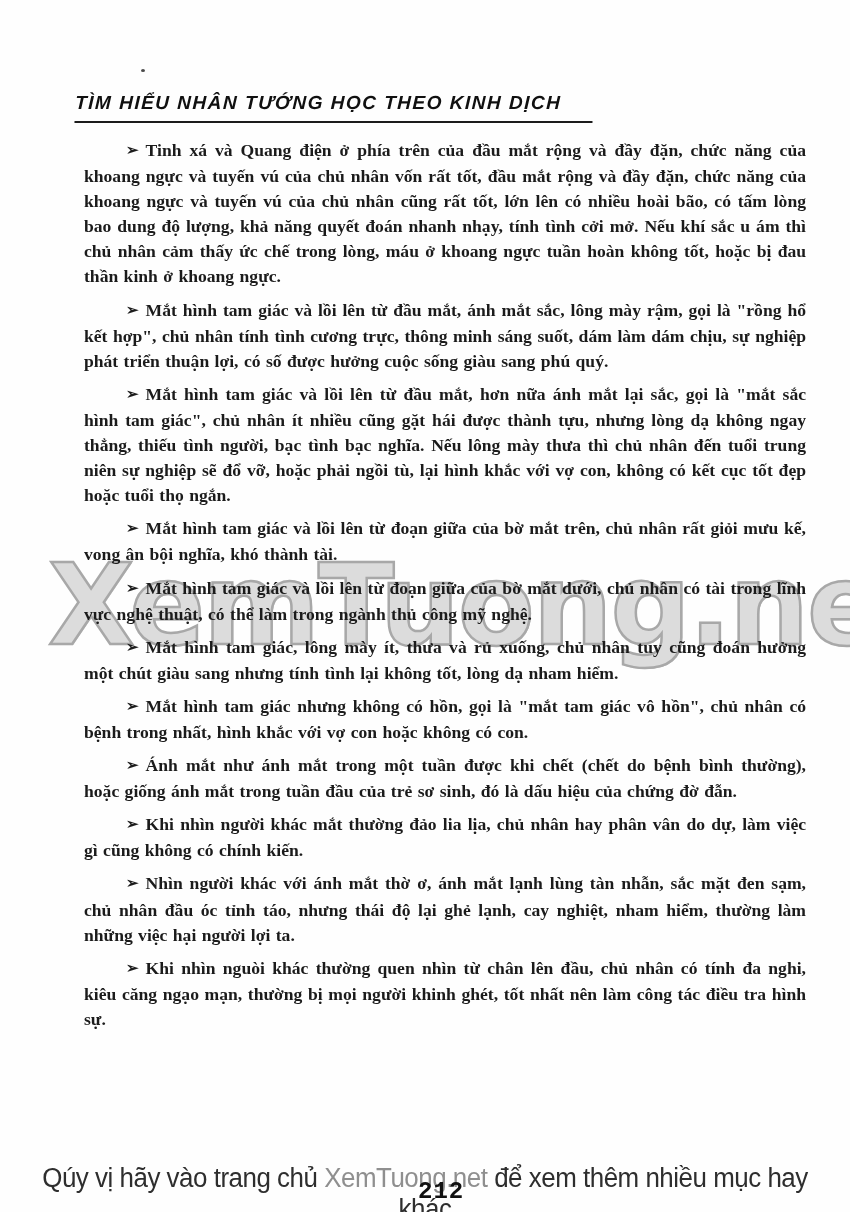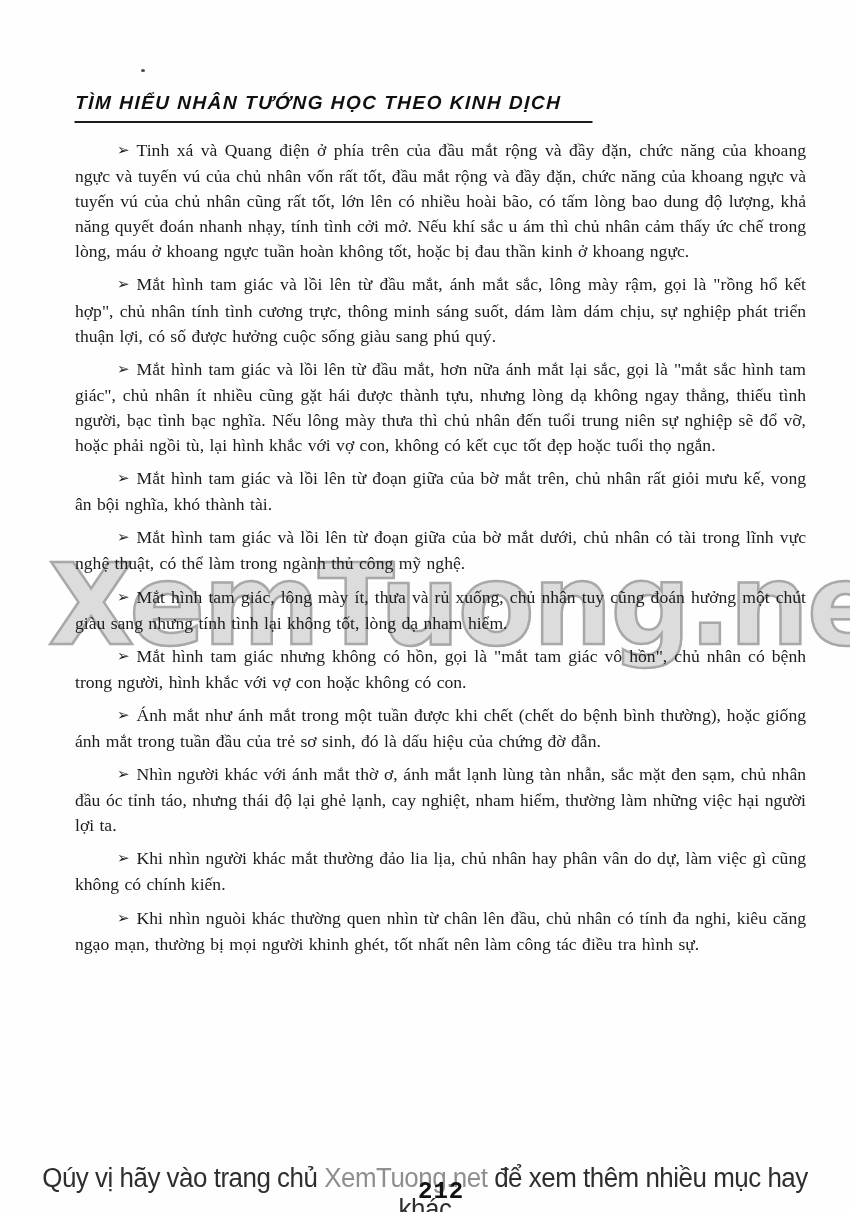--- a/index.html
+++ b/index.html
@@ -45,26 +45,27 @@
     transform: skewX(-2deg);
   }
   .body-text {
     position: absolute;
     left: 75px;
     top: 138px;
     width: 731px;
     z-index: 2;
   }
   .para {
-    margin: 0 0 8px 0;
+    margin: 0 0 8px 9px;
     font-size: 17.6px;
     line-height: 25.1px;
     text-align: justify;
     text-indent: 42px;
     word-spacing: 1px;
+    font-weight: bold;
   }
   .bullet {
     display: inline-block;
     text-indent: 0;
     margin-right: 7px;
     font-size: 15px;
     position: relative;
     top: -1px;
   }
   .watermark {
@@ -128,24 +129,24 @@
 
   <div class="watermark">XemTuong.net</div>
 
   <div class="body-text" id="paragraphs">
       <p class="para"><span class="bullet">➢</span><span>Tinh xá và Quang điện ở phía trên của đầu mắt rộng và đầy đặn, chức năng của khoang ngực và tuyến vú của chủ nhân vốn rất tốt, đầu mắt rộng và đầy đặn, chức năng của khoang ngực và tuyến vú của chủ nhân cũng rất tốt, lớn lên có nhiều hoài bão, có tấm lòng bao dung độ lượng, khả năng quyết đoán nhanh nhạy, tính tình cởi mở. Nếu khí sắc u ám thì chủ nhân cảm thấy ức chế trong lòng, máu ở khoang ngực tuần hoàn không tốt, hoặc bị đau thần kinh ở khoang ngực.</span></p>
       <p class="para"><span class="bullet">➢</span><span>Mắt hình tam giác và lồi lên từ đầu mắt, ánh mắt sắc, lông mày rậm, gọi là "rồng hổ kết hợp", chủ nhân tính tình cương trực, thông minh sáng suốt, dám làm dám chịu, sự nghiệp phát triển thuận lợi, có số được hưởng cuộc sống giàu sang phú quý.</span></p>
       <p class="para"><span class="bullet">➢</span><span>Mắt hình tam giác và lồi lên từ đầu mắt, hơn nữa ánh mắt lại sắc, gọi là "mắt sắc hình tam giác", chủ nhân ít nhiều cũng gặt hái được thành tựu, nhưng lòng dạ không ngay thẳng, thiếu tình người, bạc tình bạc nghĩa. Nếu lông mày thưa thì chủ nhân đến tuổi trung niên sự nghiệp sẽ đổ vỡ, hoặc phải ngồi tù, lại hình khắc với vợ con, không có kết cục tốt đẹp hoặc tuổi thọ ngắn.</span></p>
       <p class="para"><span class="bullet">➢</span><span>Mắt hình tam giác và lồi lên từ đoạn giữa của bờ mắt trên, chủ nhân rất giỏi mưu kế, vong ân bội nghĩa, khó thành tài.</span></p>
       <p class="para"><span class="bullet">➢</span><span>Mắt hình tam giác và lồi lên từ đoạn giữa của bờ mắt dưới, chủ nhân có tài trong lĩnh vực nghệ thuật, có thể làm trong ngành thủ công mỹ nghệ.</span></p>
       <p class="para"><span class="bullet">➢</span><span>Mắt hình tam giác, lông mày ít, thưa và rủ xuống, chủ nhân tuy cũng đoán hưởng một chút giàu sang nhưng tính tình lại không tốt, lòng dạ nham hiểm.</span></p>
-      <p class="para"><span class="bullet">➢</span><span>Mắt hình tam giác nhưng không có hồn, gọi là "mắt tam giác vô hồn", chủ nhân có bệnh trong người, hình khắc với vợ con hoặc không có con.</span></p>
+      <p class="para"><span class="bullet">➢</span><span>Mắt hình tam giác nhưng không có hồn, gọi là "mắt tam giác vô hồn", chủ nhân có bệnh trong nhất, hình khắc với vợ con hoặc không có con.</span></p>
       <p class="para"><span class="bullet">➢</span><span>Ánh mắt như ánh mắt trong một tuần được khi chết (chết do bệnh bình thường), hoặc giống ánh mắt trong tuần đầu của trẻ sơ sinh, đó là dấu hiệu của chứng đờ đẫn.</span></p>
+      <p class="para"><span class="bullet">➢</span><span>Khi nhìn người khác mắt thường đảo lia lịa, chủ nhân hay phân vân do dự, làm việc gì cũng không có chính kiến.</span></p>
       <p class="para"><span class="bullet">➢</span><span>Nhìn người khác với ánh mắt thờ ơ, ánh mắt lạnh lùng tàn nhẫn, sắc mặt đen sạm, chủ nhân đầu óc tỉnh táo, nhưng thái độ lại ghẻ lạnh, cay nghiệt, nham hiểm, thường làm những việc hại người lợi ta.</span></p>
-      <p class="para"><span class="bullet">➢</span><span>Khi nhìn người khác mắt thường đảo lia lịa, chủ nhân hay phân vân do dự, làm việc gì cũng không có chính kiến.</span></p>
       <p class="para"><span class="bullet">➢</span><span>Khi nhìn nguòi khác thường quen nhìn từ chân lên đầu, chủ nhân có tính đa nghi, kiêu căng ngạo mạn, thường bị mọi người khinh ghét, tốt nhất nên làm công tác điều tra hình sự.</span></p>
     </div>
 
   <div class="footer"><span>Qúy vị hãy vào trang chủ </span><span class="site">XemTuong.net</span><span> để xem thêm nhiều mục hay khác</span></div>
 
   <div class="page-number">212</div>
 
 </div>
 
 </body></html>

